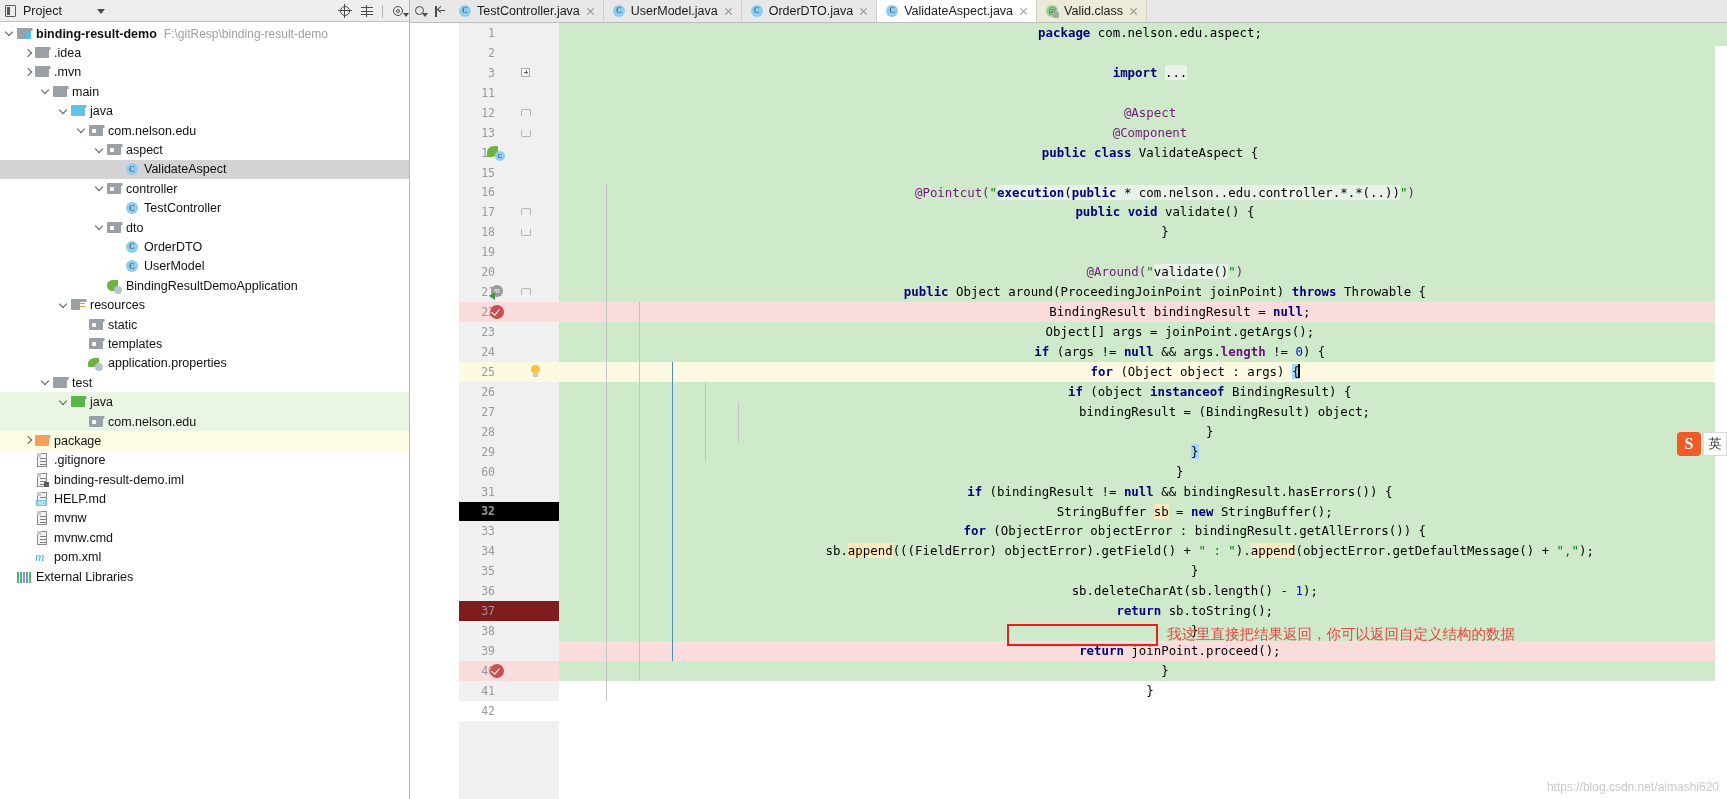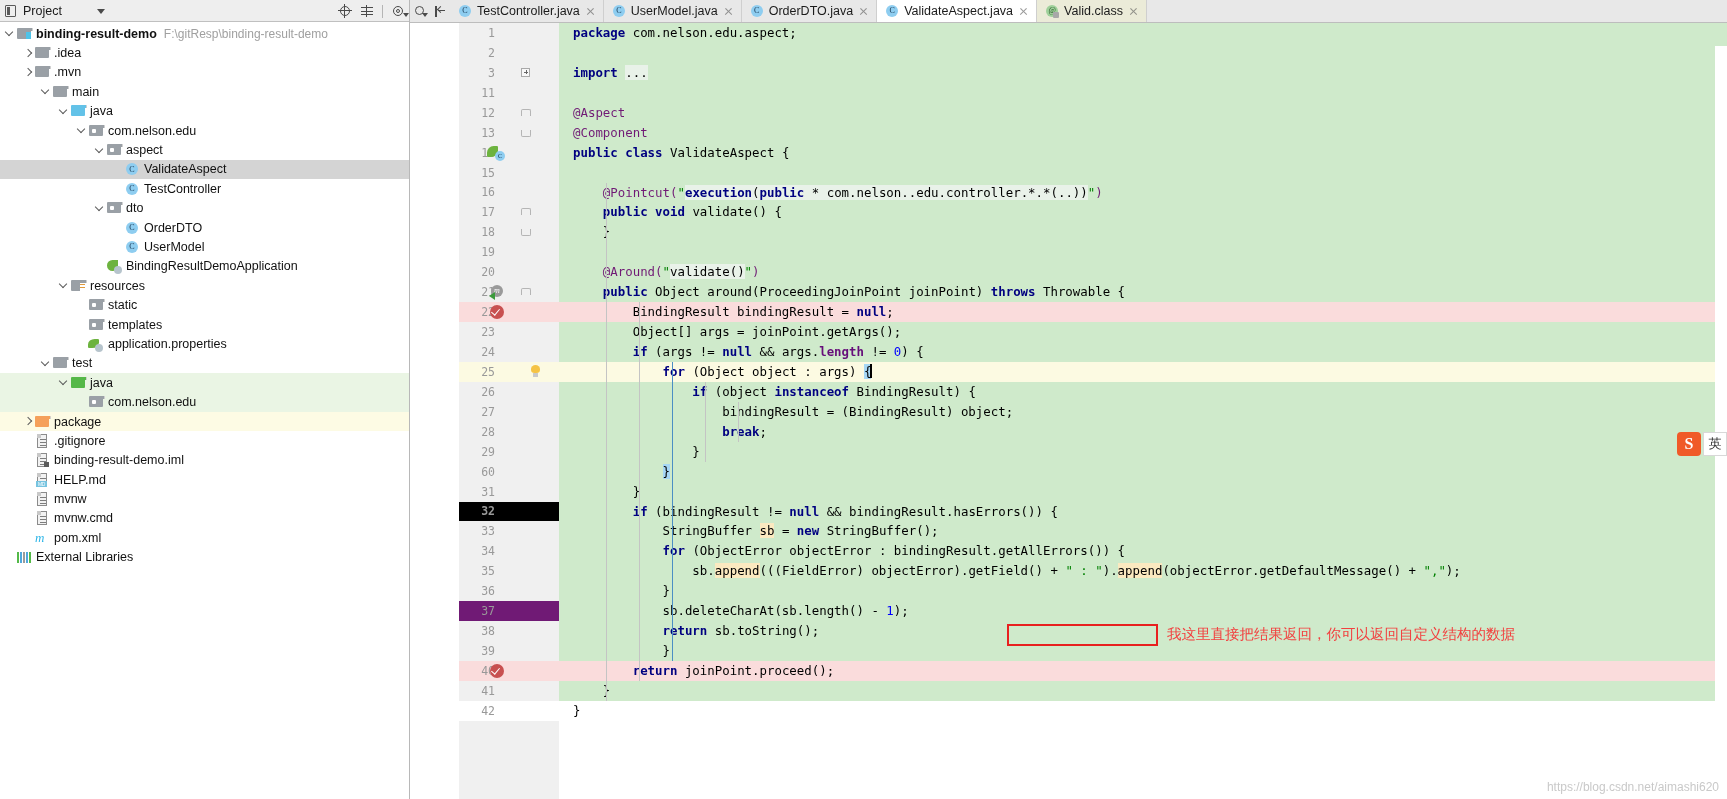--- a/index.html
+++ b/index.html
@@ -357,20 +357,21 @@
     position:absolute; right:0px; bottom:0px; width:10px; height:10px;
     background:#8ecdf0; border-radius:50%;
     font-size:7px; color:#1a3a55; text-align:center; line-height:10px;
     font-family:"Liberation Serif", serif;
   }
 
   #code {
     flex: 1 1 auto; position: relative; overflow: hidden;
     font-family: "DejaVu Sans Mono", monospace;
     font-size: 12.4px;
+    text-align: center;
   }
   .code-line {
     height: 19.95px; line-height: 19.95px; white-space: pre;
     position: relative; padding-left: 14px;
     color: #000;
   }
   .code-line.mod  { background: #cfeacb; }
   .code-line.bp   { background: #fadcdc; }
   .code-line.caret{ background: #fcfae2; }
   .code-line.plain{ background: #ffffff; }
@@ -536,20 +537,30 @@
         </div>
         <div class="row selected">
           <span style="display:inline-block;width:112px;flex:0 0 112px"></span>
           <span class="arrow"></span>
           <span class="ic cls">
             <span class="circle">C</span>
           </span>
           <span class="lbl">ValidateAspect</span>
         </div>
         <div class="row">
+          <span style="display:inline-block;width:94px;flex:0 0 94px"></span>
+          <span class="arrow down"></span>
+          <span class="ic folder pkg">
+            <span class="tab"></span>
+            <span class="body"></span>
+            <span class="dot"></span>
+          </span>
+          <span class="lbl">controller</span>
+        </div>
+        <div class="row">
           <span style="display:inline-block;width:112px;flex:0 0 112px"></span>
           <span class="arrow"></span>
           <span class="ic cls">
             <span class="circle">C</span>
           </span>
           <span class="lbl">TestController</span>
         </div>
         <div class="row">
           <span style="display:inline-block;width:94px;flex:0 0 94px"></span>
           <span class="arrow down"></span>
@@ -887,21 +898,21 @@
           </div>
           <div class="ln-row" style="background: rgb(240, 240, 240);">
             <span class="ln">34</span>
           </div>
           <div class="ln-row" style="background: rgb(240, 240, 240);">
             <span class="ln">35</span>
           </div>
           <div class="ln-row" style="background: rgb(240, 240, 240);">
             <span class="ln">36</span>
           </div>
-          <div class="ln-row" style="background: #701a75; padding-left: 48px;">
+          <div class="ln-row" style="background: #7f1d1d; padding-left: 48px;">
             <span class="ln">37</span>
           </div>
           <div class="ln-row" style="background: rgb(240, 240, 240);">
             <span class="ln">38</span>
           </div>
           <div class="ln-row" style="background: rgb(240, 240, 240);">
             <span class="ln">39</span>
           </div>
           <div class="ln-row" style="background: rgb(250, 220, 220);">
             <span class="ln">40</span>
@@ -931,21 +942,20 @@
           <div class="code-line mod">    }</div>
           <div class="code-line mod"></div>
           <div class="code-line mod">    <span class="ann">@Around(</span><span class="str">"</span><span class="hls">validate()</span><span class="str">"</span><span class="ann">)</span></div>
           <div class="code-line mod">    <span class="kw">public</span> Object around(ProceedingJoinPoint joinPoint) <span class="kw">throws</span> Throwable {</div>
           <div class="code-line bp">        BindingResult bindingResult = <span class="kw">null</span>;</div>
           <div class="code-line mod">        Object[] args = joinPoint.getArgs();</div>
           <div class="code-line mod">        <span class="kw">if</span> (args != <span class="kw">null</span> &amp;&amp; args.<span class="fld">length</span> != <span class="num">0</span>) {</div>
           <div class="code-line caret">            <span class="kw">for</span> (Object object : args) <span class="hlb">{</span><span class="cursor"></span></div>
           <div class="code-line mod">                <span class="kw">if</span> (object <span class="kw">instanceof</span> BindingResult) {</div>
           <div class="code-line mod">                    bindingResult = (BindingResult) object;</div>
-          <div class="code-line mod">                    <span class="kw">break</span>;</div>
           <div class="code-line mod">                }</div>
           <div class="code-line mod">            <span class="hlb">}</span></div>
           <div class="code-line mod">        }</div>
           <div class="code-line mod">        <span class="kw">if</span> (bindingResult != <span class="kw">null</span> &amp;&amp; bindingResult.hasErrors()) {</div>
           <div class="code-line mod">            StringBuffer <span class="hlw">sb</span> = <span class="kw">new</span> StringBuffer();</div>
           <div class="code-line mod">            <span class="kw">for</span> (ObjectError objectError : bindingResult.getAllErrors()) {</div>
           <div class="code-line mod">                sb.<span class="hlw">append</span>(((FieldError) objectError).getField() + <span class="str">" : "</span>).<span class="hlw">append</span>(objectError.getDefaultMessage() + <span class="str">","</span>);</div>
           <div class="code-line mod">            }</div>
           <div class="code-line mod">            sb.deleteCharAt(sb.length() - <span class="num">1</span>);</div>
           <div class="code-line mod">            <span class="kw">return</span> sb.toString();</div>

